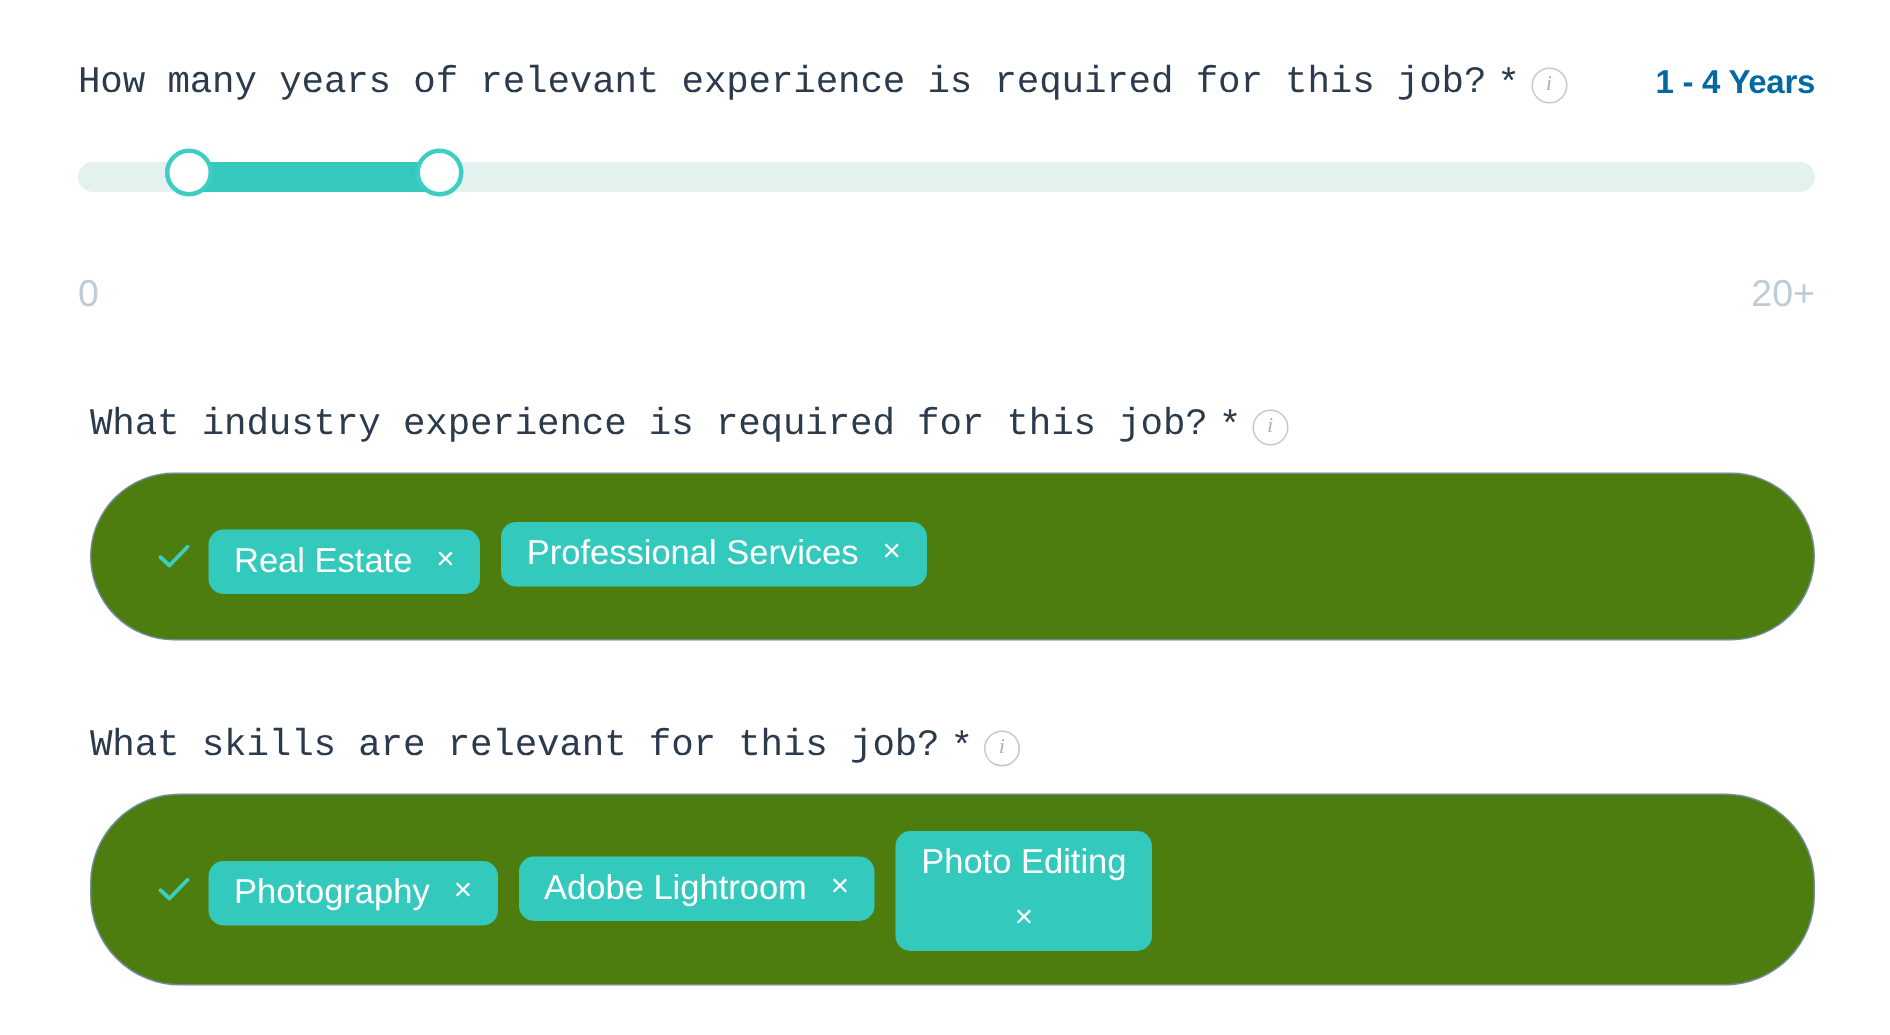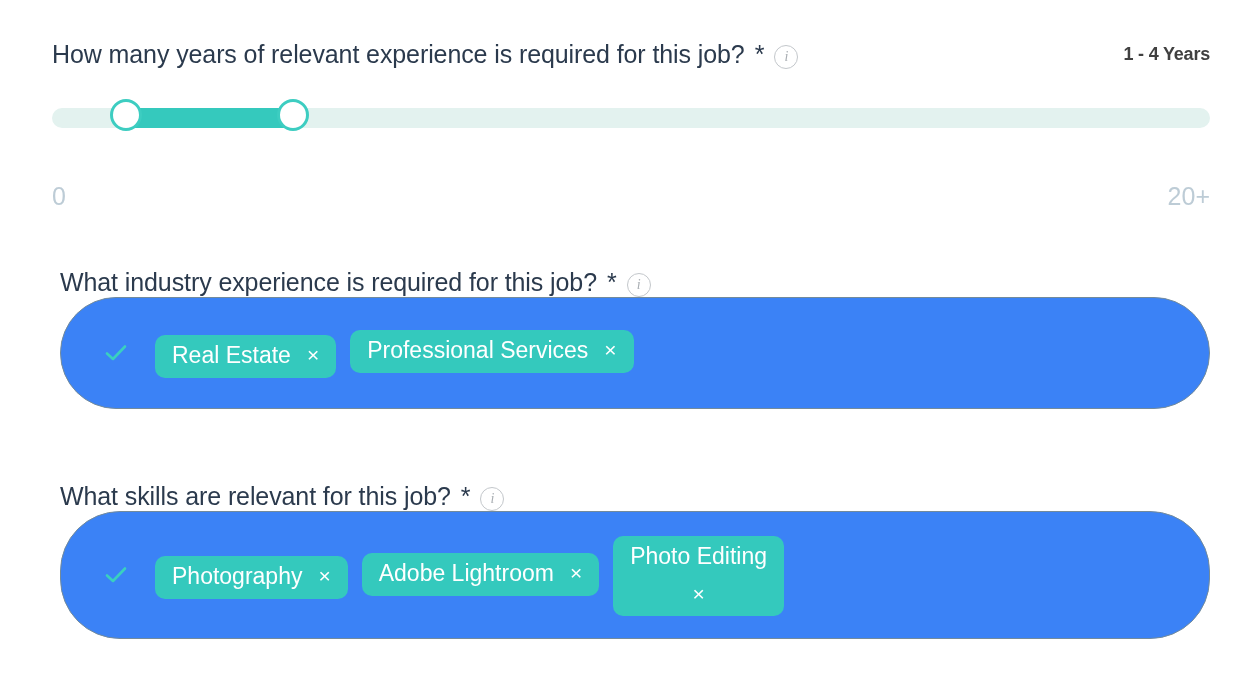--- a/index.html
+++ b/index.html
@@ -28,42 +28,42 @@
   }
   .q-label {
     font-size: 25px;
     color: #2b3a4d;
     letter-spacing: -0.1px;
     white-space: nowrap;
     display: flex;
     align-items: center;
     gap: 10px;
   }
-  .q-label .txt { line-height: 1.1; }
+  .q-label .txt { line-height: 1.1; font-family: Liberation Mono, monospace; }
   .info-icon {
     width: 22px;
     height: 22px;
     border: 1.6px solid #c3c7cb;
     border-radius: 50%;
     display: inline-flex;
     align-items: center;
     justify-content: center;
     font-size: 14px;
     font-style: italic;
     font-family: "Liberation Serif", serif;
     color: #a9aeb3;
     line-height: 1;
     flex: none;
     position: relative;
     top: 2px;
   }
   .value-label {
-    font-size: 18px;
+    font-size: 22px;
     font-weight: bold;
-    color: #404040;
+    color: #0369a1;
     white-space: nowrap;
     letter-spacing: -0.2px;
   }
 
   .slider-wrap {
     position: absolute;
     left: 52px;
     top: 108px;
     width: 1158px;
     height: 20px;
@@ -105,29 +105,29 @@
   }
 
   
   .block { position: absolute; left: 60px; width: 1150px; }
   #block-industry { top: 268px; }
   #block-skills   { top: 482px; }
 
   .block .q-label { font-size: 25px; }
 
   .tag-field {
+    margin-top: 18px;
     box-sizing: border-box;
     width: 1150px;
     border: 1.6px solid #738b9b;
     border-radius: 60px;
-    background: #3b82f6;
+    background: #4d7c0f;
     display: flex;
     align-items: center;
     padding: 0 26px;
-    gap: 16px;
   }
   #field-industry { height: 112px; }
   #field-skills   { height: 128px; }
 
   .check-icon {
     width: 30px;
     height: 30px;
     flex: none;
     display: flex;
     align-items: center;

